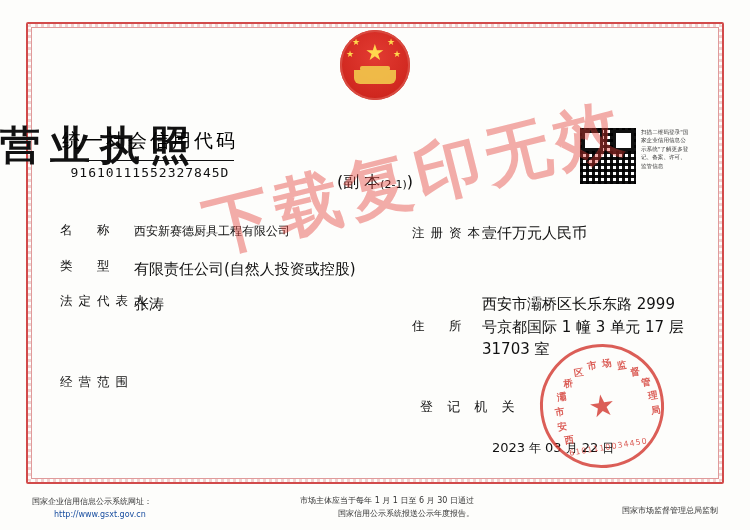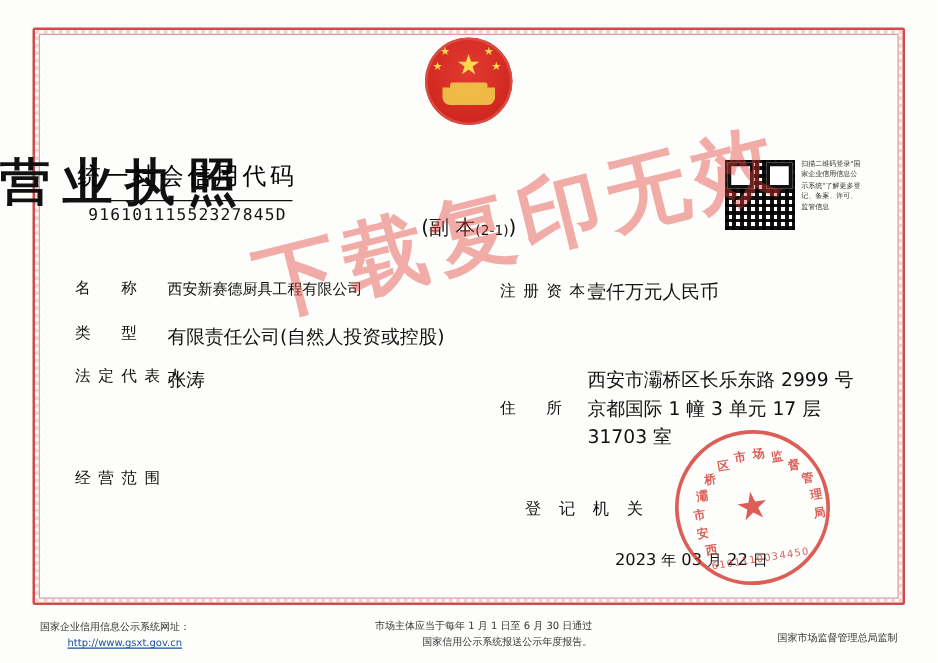--- a/index.html
+++ b/index.html
@@ -130,21 +130,21 @@
   .qr:before{left:2px;top:2px;}
   .qr:after{right:2px;top:2px;}
   .qr-note{
     font-size:5.6px;line-height:1.5;color:#333;width:50px;
   }
   
   .fields{
     position:absolute;left:60px;top:222px;right:56px;z-index:4;
     font-size:12.5px;color:#111;
   }
-  .row{display:flex;margin-bottom:13px;align-items:flex-start;}
+  .row{display:flex;margin-bottom:13px;align-items:flex-start;gap:12px;}
   .col-l{width:340px;display:flex;align-items:flex-start;}
   .col-r{flex:1;display:flex;align-items:center;}
   .lab{
     width:74px;flex:0 0 74px;
     letter-spacing:6px;
     font-size:12.5px;
     color:#111;
     white-space:nowrap;
   }
   .lab.r{width:70px;flex:0 0 70px;}
@@ -331,21 +331,21 @@
     </div>
     <div class="star-c">★</div>
     <div class="bottom-no">6101110034450</div>
   </div>
 
   <div class="watermark">下载复印无效</div>
 
   <div class="footer">
     <div class="left">
       <div>国家企业信用信息公示系统网址：</div>
-      <div style="text-decoration:underline;color:#1a4fa0;padding-left:22px;">http://www.gsxt.gov.cn</div>
+      <div style="color:#1a4fa0;padding-left:22px;">http://www.gsxt.gov.cn</div>
     </div>
     <div class="mid">
       <div>市场主体应当于每年 1 月 1 日至 6 月 30 日通过</div>
       <div>国家信用公示系统报送公示年度报告。</div>
     </div>
     <div class="right">国家市场监督管理总局监制</div>
   </div>
 
 </div>
 

